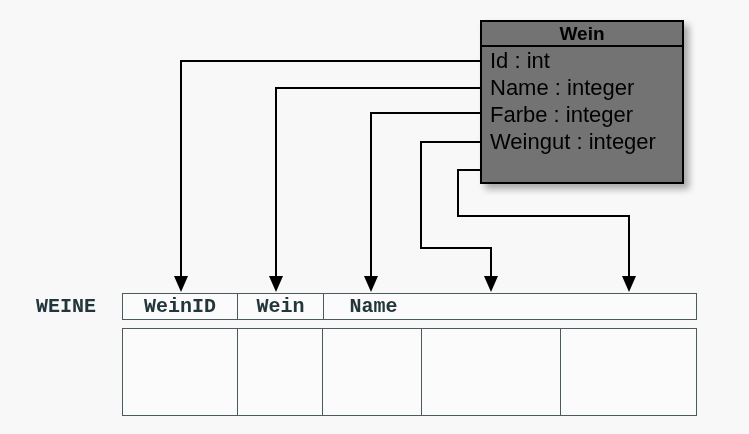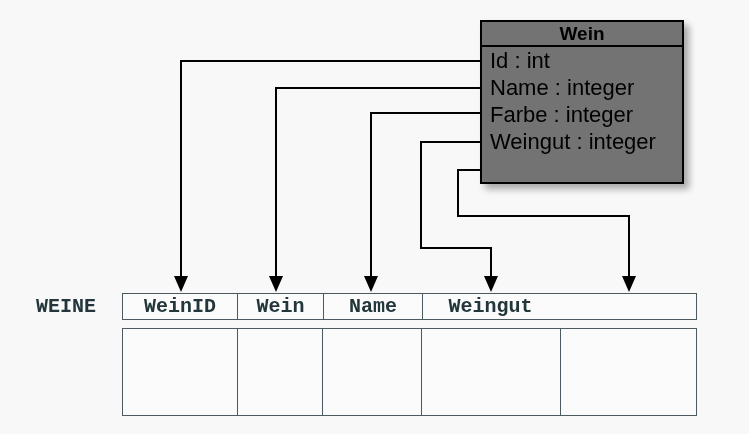--- a/index.html
+++ b/index.html
@@ -98,21 +98,20 @@
     <div class="class-attr">Farbe : integer</div>
     <div class="class-attr">Weingut : integer</div>
   </div>
 
   <div class="tbl-label">WEINE</div>
 
   <div class="tbl-row tbl-header">
     <div class="cell c0">WeinID</div>
     <div class="cell c1">Wein</div>
     <div class="cell c2">Name</div>
-    <div class="cell c4">Weingut</div>
   </div>
 
   <div class="tbl-row tbl-body">
     <div class="cell c0"></div>
     <div class="cell c1"></div>
     <div class="cell c2"></div>
     <div class="cell c3"></div>
     <div class="cell c4"></div>
   </div>
 

